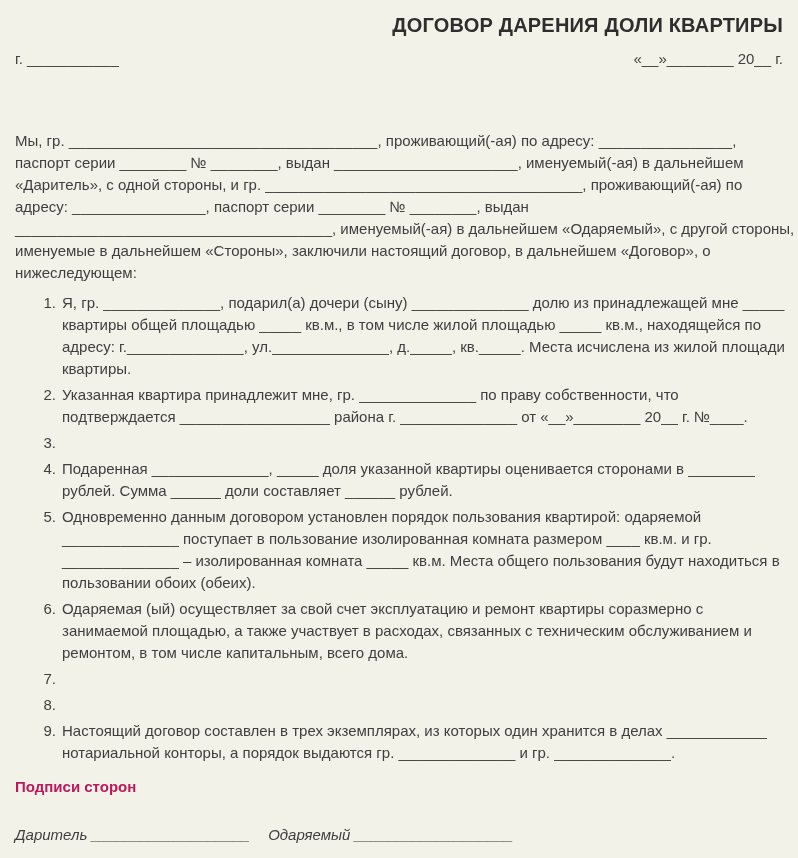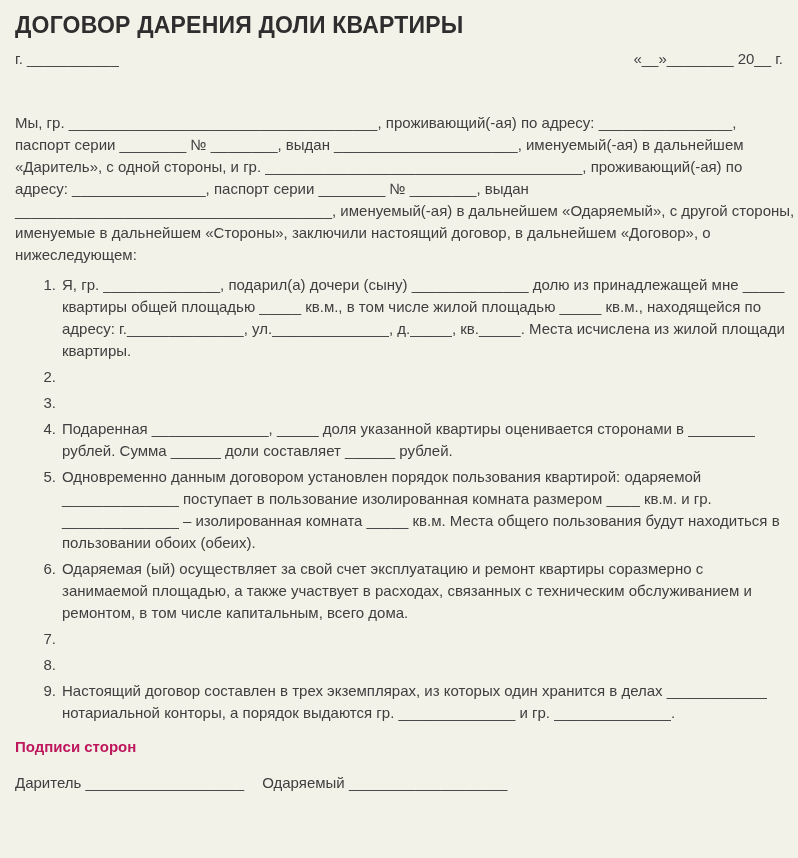--- a/index.html
+++ b/index.html
@@ -10,32 +10,32 @@
     padding: 10px 15px 8px 15px;
     background: #f3f2e9;
     color: #403e3e;
     font-family: "Liberation Sans", "DejaVu Sans", sans-serif;
     font-size: 15px;
     line-height: 22px;
     overflow: hidden;
   }
   .doc-title {
     margin: 2px 0 10px 0;
-    text-align: left;
-    font-size: 23px;
+    text-align: right;
+    font-size: 20px;
     line-height: 26px;
     font-weight: bold;
     color: #2f2d2e;
     letter-spacing: 0.2px;
   }
   .header-row {
     display: flex;
     justify-content: space-between;
     align-items: flex-start;
-    margin-bottom: 42px;
+    margin-bottom: 60px;
   }
   .preamble {
     white-space: pre;
     margin-bottom: 8px;
   }
   .clauses { }
   .clause {
     display: flex;
     align-items: flex-start;
     padding-left: 25px;
@@ -50,21 +50,22 @@
   .clause-text {
     white-space: pre;
     min-height: 22px;
   }
   .signatures-heading {
     margin-top: 12px;
     font-weight: bold;
     color: #be185d;
   }
   .signature-line {
-    margin-top: 14px;
+    margin-top: 26px;
+    font-style: italic;
   }
   .signature-line .donee { margin-left: 14px; }
 </style>
 </head>
 <body>
 
 <div>
 
   <h1 class="doc-title">ДОГОВОР ДАРЕНИЯ ДОЛИ КВАРТИРЫ</h1>
 
@@ -84,20 +85,22 @@
   <div class="clauses">
     <div class="clause">
       <span class="clause-num">1.</span>
       <div class="clause-text">Я, гр. ______________, подарил(а) дочери (сыну) ______________ долю из принадлежащей мне _____
 квартиры общей площадью _____ кв.м., в том числе жилой площадью _____ кв.м., находящейся по
 адресу: г.______________, ул.______________, д._____, кв._____. Места исчислена из жилой площади
 квартиры.</div>
     </div>
     <div class="clause">
       <span class="clause-num">2.</span>
+      <div class="clause-text">Указанная квартира принадлежит мне, гр. ______________ по праву собственности, что
+подтверждается __________________ района г. ______________ от «__»________ 20__ г. №____.</div>
     </div>
     <div class="clause">
       <span class="clause-num">3.</span>
     </div>
     <div class="clause">
       <span class="clause-num">4.</span>
       <div class="clause-text">Подаренная ______________, _____ доля указанной квартиры оценивается сторонами в ________
 рублей. Сумма ______ доли составляет ______ рублей.</div>
     </div>
     <div class="clause">

